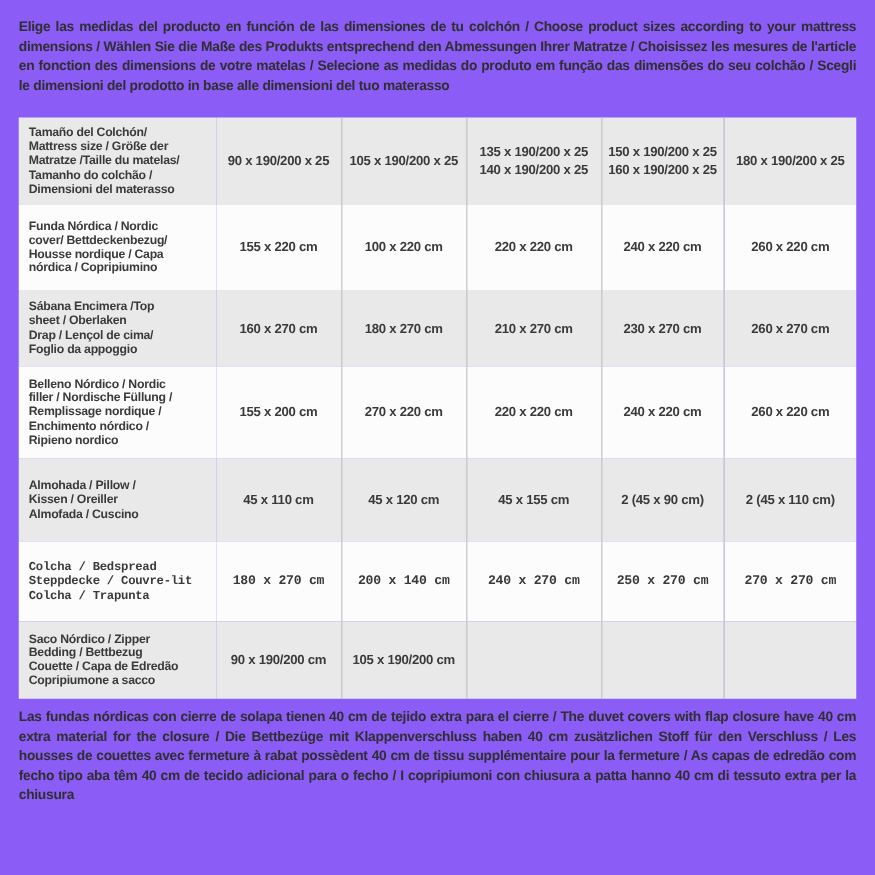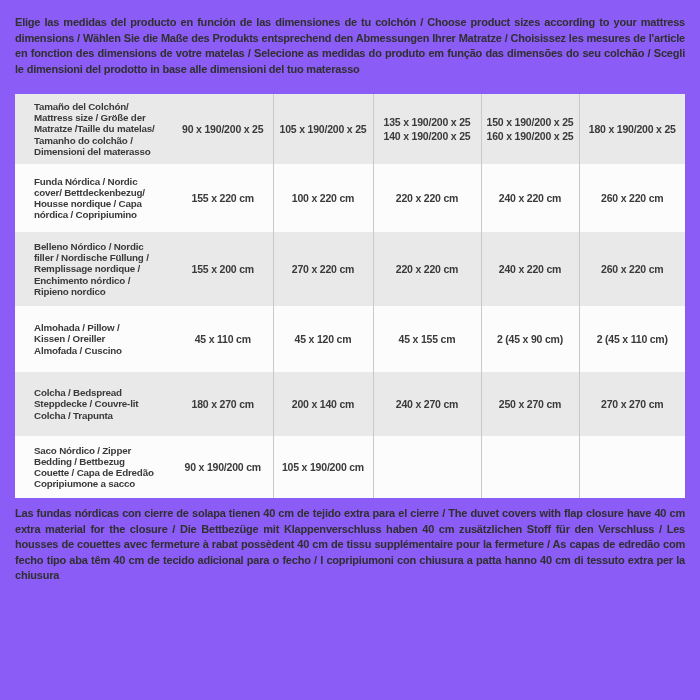--- a/index.html
+++ b/index.html
@@ -34,42 +34,42 @@
   table.sizes tr:nth-child(odd)  { background: #e9e9e9; }
   table.sizes tr:nth-child(even) { background: #fcfcfc; }
   table.sizes th, table.sizes td {
     vertical-align: middle;
     font-weight: bold;
     color: #3a3a3a;
     letter-spacing: -0.2px;
   }
   table.sizes th {
     text-align: left;
-    padding: 6px 4px 6px 19px;
+    padding: 6px 4px 6px 8px;
     font-size: 9.8px;
     line-height: 11.2px;
     white-space: pre-line;
   }
   table.sizes td {
     text-align: center;
     font-size: 10.5px;
     line-height: 14px;
     padding: 4px 2px;
     white-space: pre-line;
   }
   
   table.sizes td + td { border-left: 1px solid #c9c9c9; }
 
   tr.r1 { height: 70px; }
   tr.r2 { height: 68px; }
   tr.r3 { height: 61px; }
   tr.r4 { height: 68px; }
   tr.r5 { height: 74px; }
   tr.r6 { height: 66px; }
-  tr.r7 { height: 64px; }
+  tr.r7 { height: 64px; font-family: Liberation Mono, monospace; }
   tr.r8 { height: 62px; margin-top: 10px; }
 </style>
 </head>
 <body>
 
 <div class="page">
 
   <p class="intro">Elige las medidas del producto en función de las dimensiones de tu colchón / Choose product sizes according to your mattress dimensions / Wählen Sie die Maße des Produkts entsprechend den Abmessungen Ihrer Matratze / Choisissez les mesures de l'article en fonction des dimensions de votre matelas / Selecione as medidas do produto em função das dimensões do seu colchão / Scegli le dimensioni del prodotto in base alle dimensioni del tuo materasso</p>
 
   <table class="sizes">
@@ -99,20 +99,31 @@
       <tr class="r2">
         <th>Funda Nórdica /  Nordic
 cover/ Bettdeckenbezug/
 Housse nordique  / Capa
 nórdica / Copripiumino</th>
         <td>155 x 220 cm</td>
         <td>100 x 220 cm</td>
         <td>220 x 220 cm</td>
         <td>240 x 220 cm</td>
         <td>260 x 220 cm</td>
+      </tr>
+      <tr class="r3">
+        <th>Sábana Encimera /Top
+sheet / Oberlaken
+Drap / Lençol de cima/
+Foglio da appoggio</th>
+        <td>160 x 270 cm</td>
+        <td>180 x 270 cm</td>
+        <td>210 x 270 cm</td>
+        <td>230 x 270 cm</td>
+        <td>260 x 270 cm</td>
       </tr>
       <tr class="r5">
         <th>Belleno Nórdico / Nordic
 filler / Nordische Füllung /
 Remplissage nordique /
 Enchimento nórdico /
 Ripieno nordico</th>
         <td>155 x 200 cm</td>
         <td>270 x 220 cm</td>
         <td>220 x 220 cm</td>

